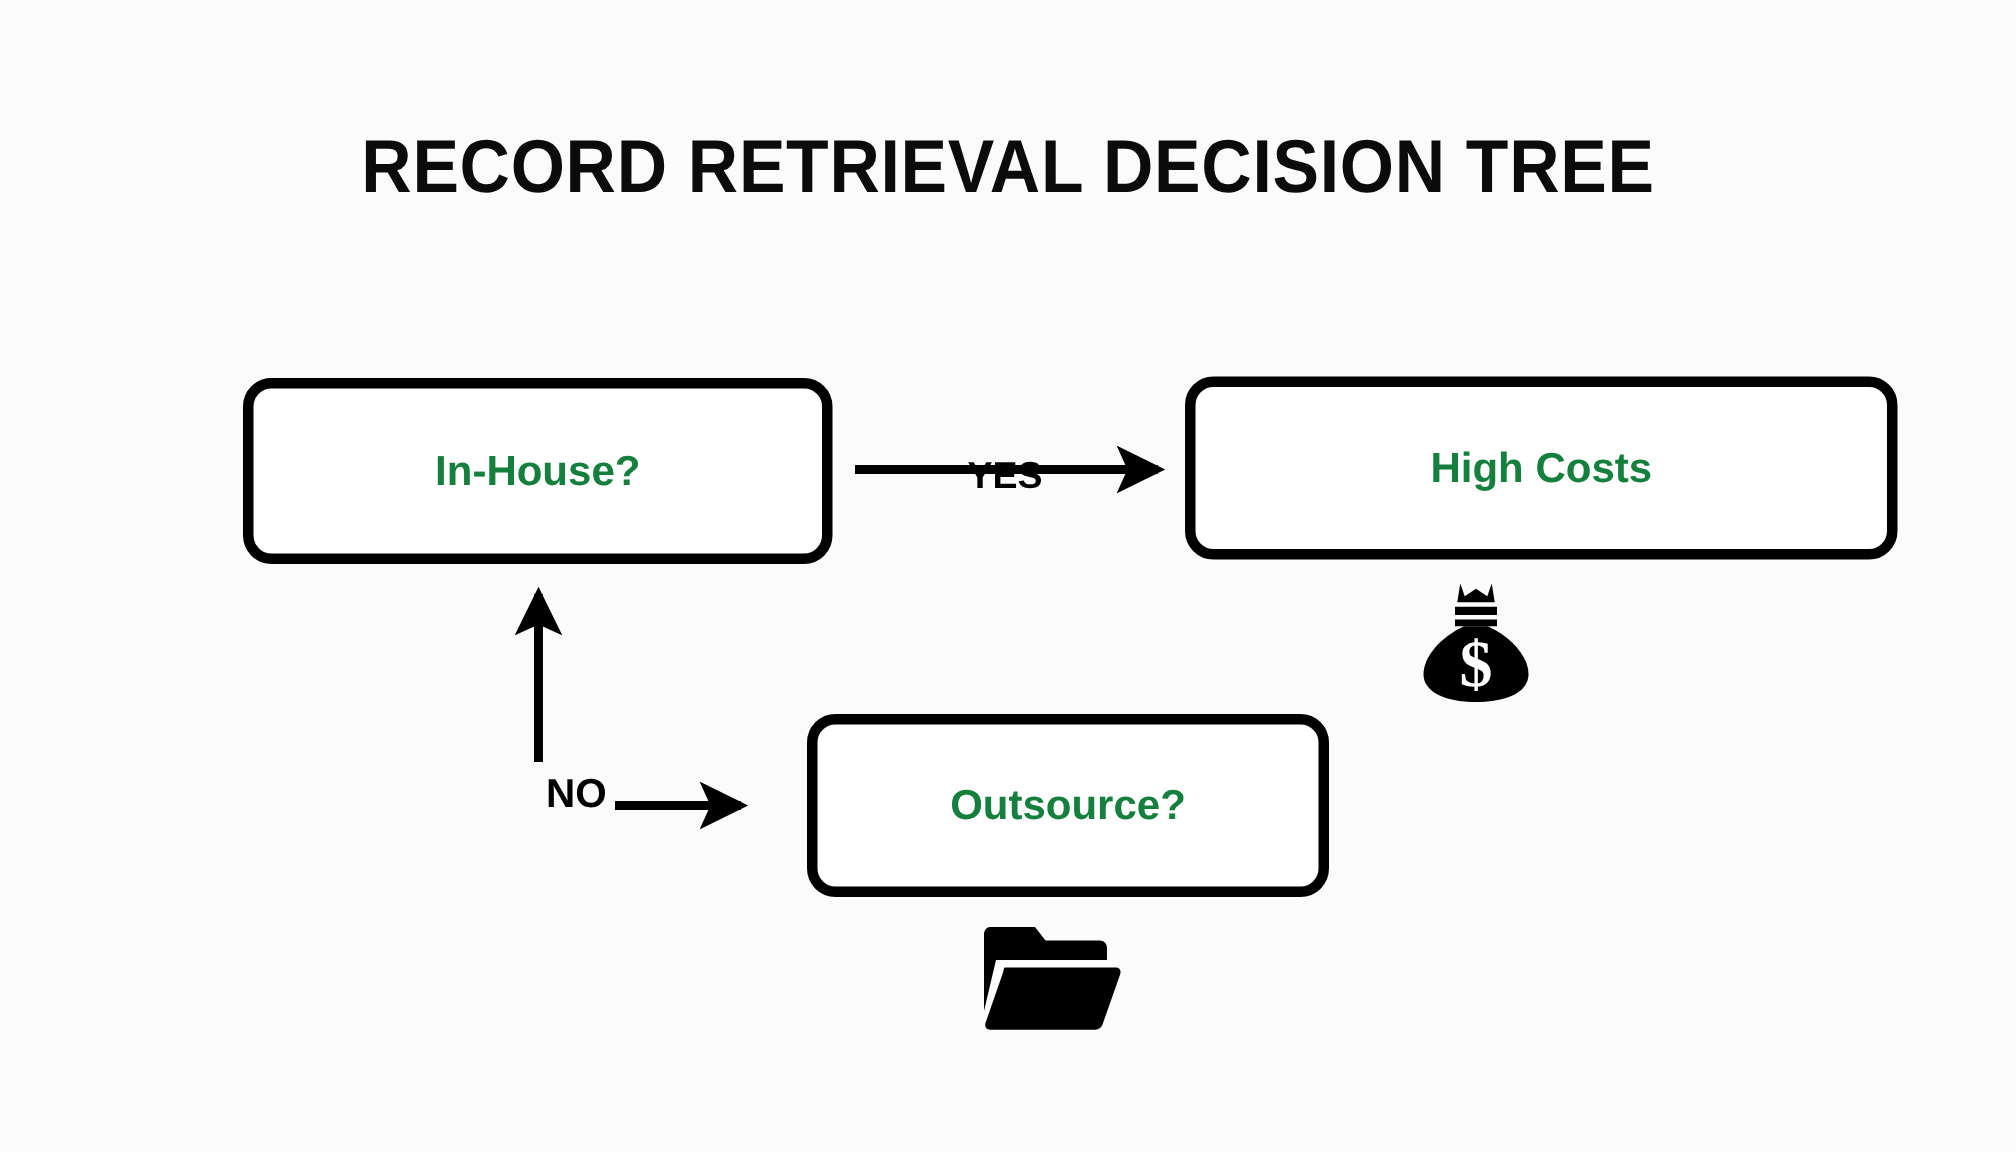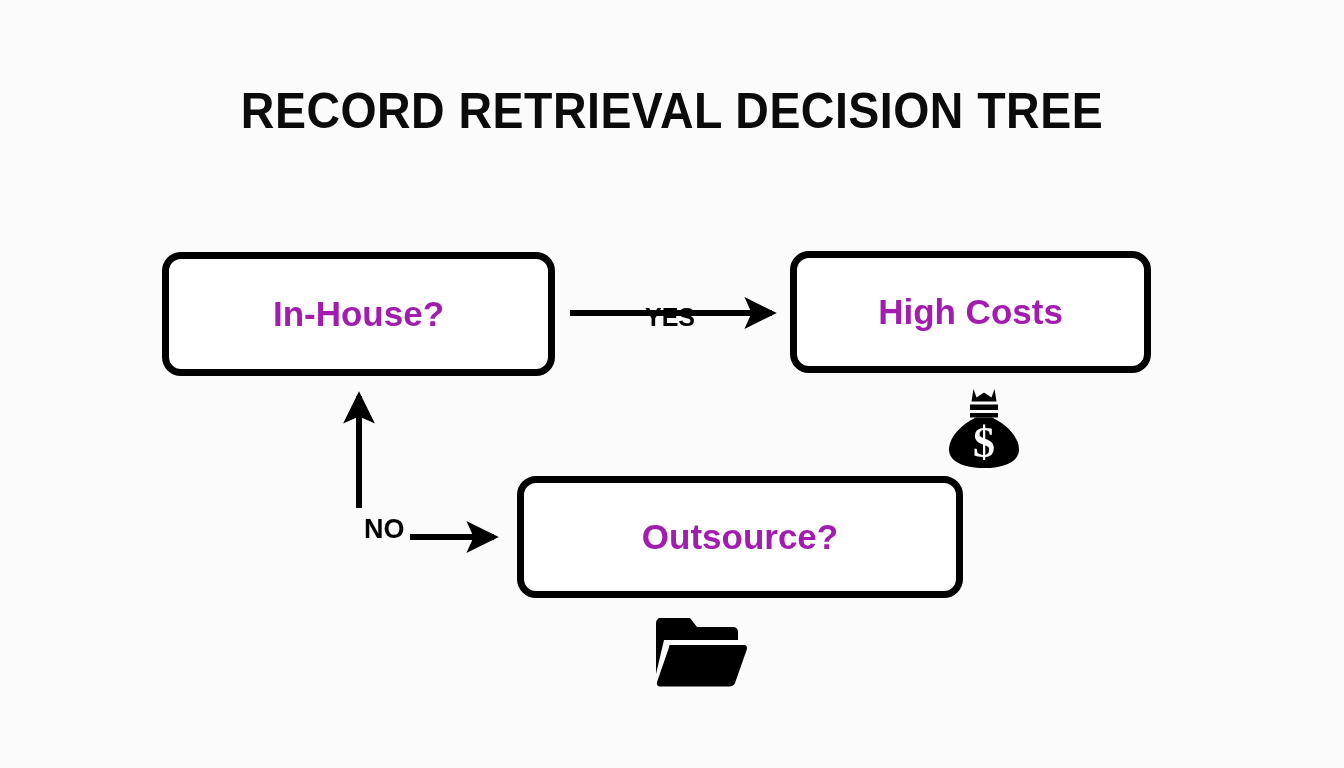--- a/index.html
+++ b/index.html
@@ -40,41 +40,41 @@
     background: #ffffff;
     border: 7px solid #000000;
     border-radius: 19px;
     display: flex;
     align-items: center;
     justify-content: center;
   }
   .node-label {
     font-family: "Liberation Sans", sans-serif;
     font-weight: bold;
-    font-size: 35px;
-    color: #a21caf;
+    font-size: 28px;
+    color: #15803d;
     letter-spacing: 0px;
     white-space: nowrap;
   }
   #node-inhouse {
     left: 162px;
     top: 252px;
     width: 393px;
     height: 124px;
   }
   #node-highcosts {
     left: 790px;
     top: 251px;
-    width: 361px;
+    width: 475px;
     height: 122px;
   }
   #node-outsource {
-    left: 517px;
+    left: 538px;
     top: 476px;
-    width: 446px;
+    width: 348px;
     height: 122px;
   }
   .edge-label {
     position: absolute;
     font-family: "Liberation Sans", sans-serif;
     font-weight: bold;
     font-size: 24px;
     color: #000000;
     white-space: nowrap;
   }

